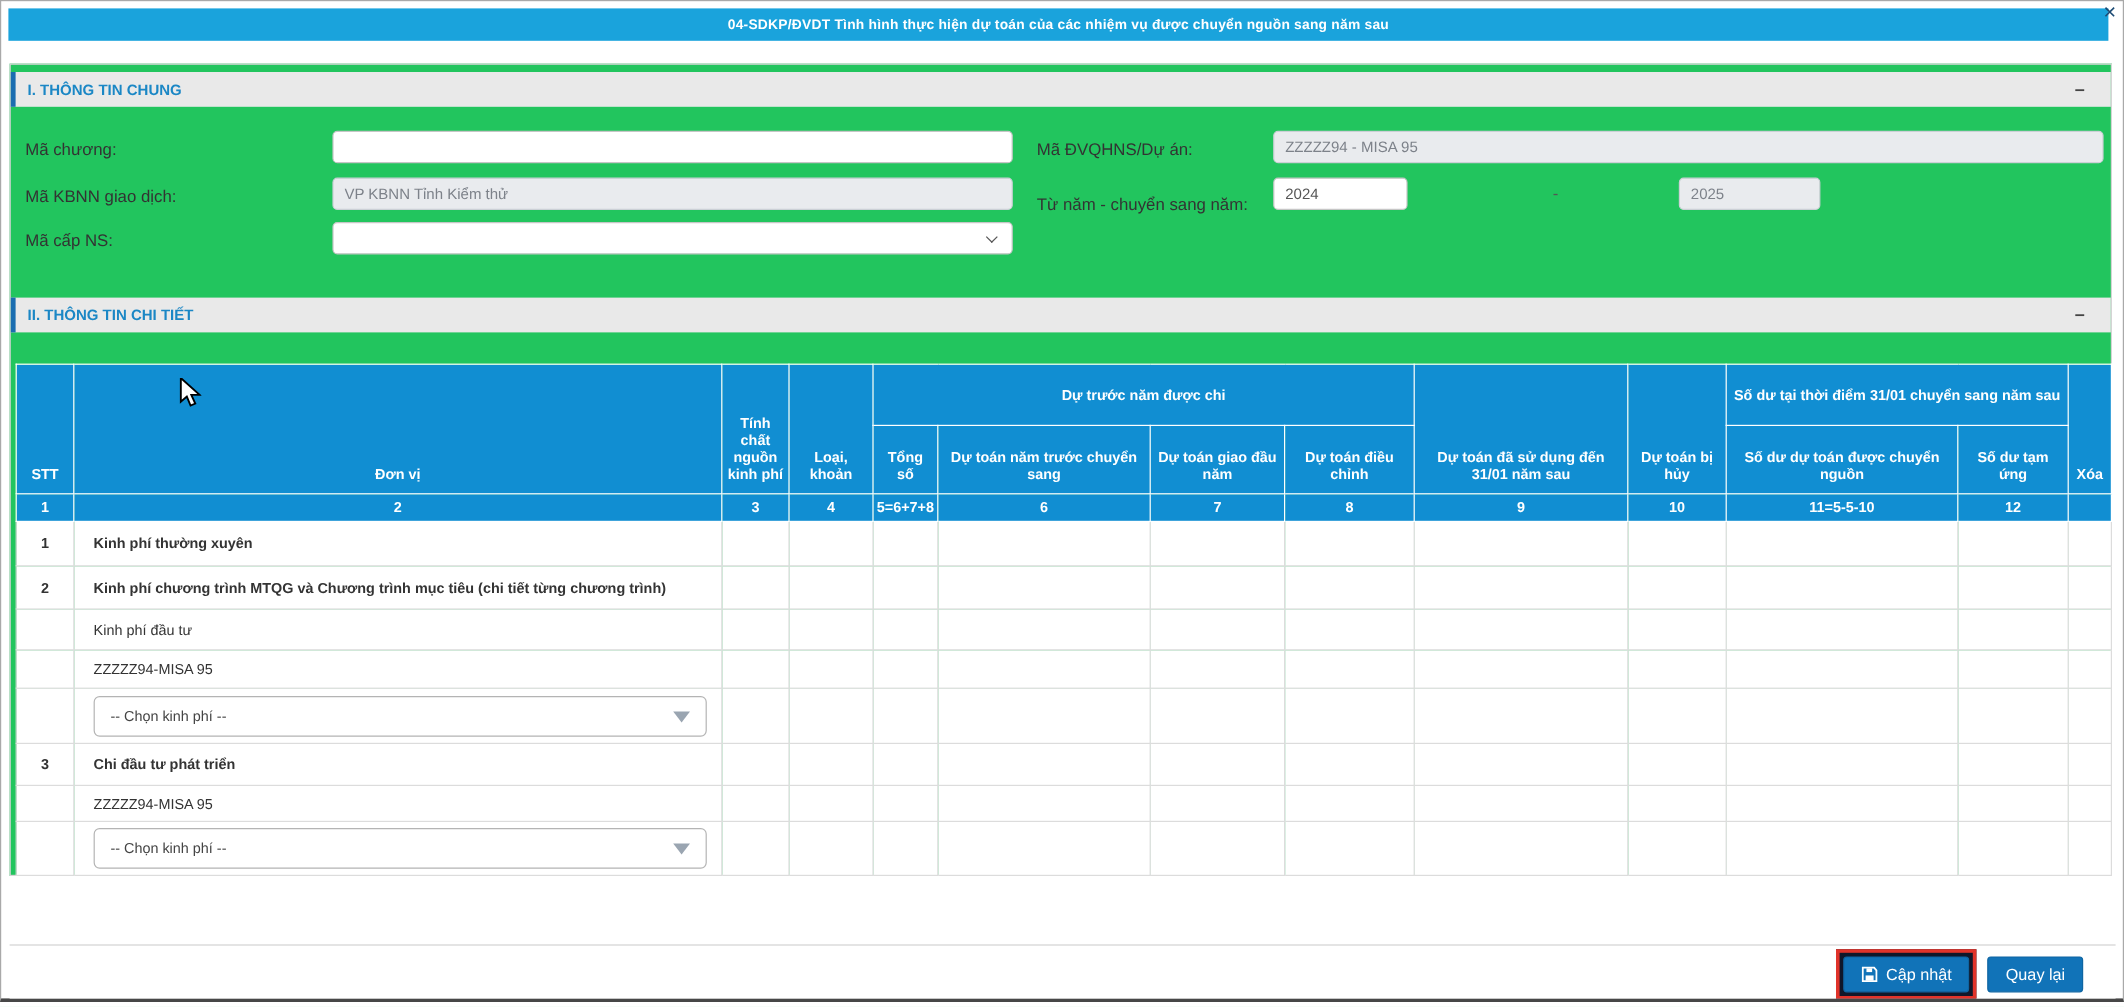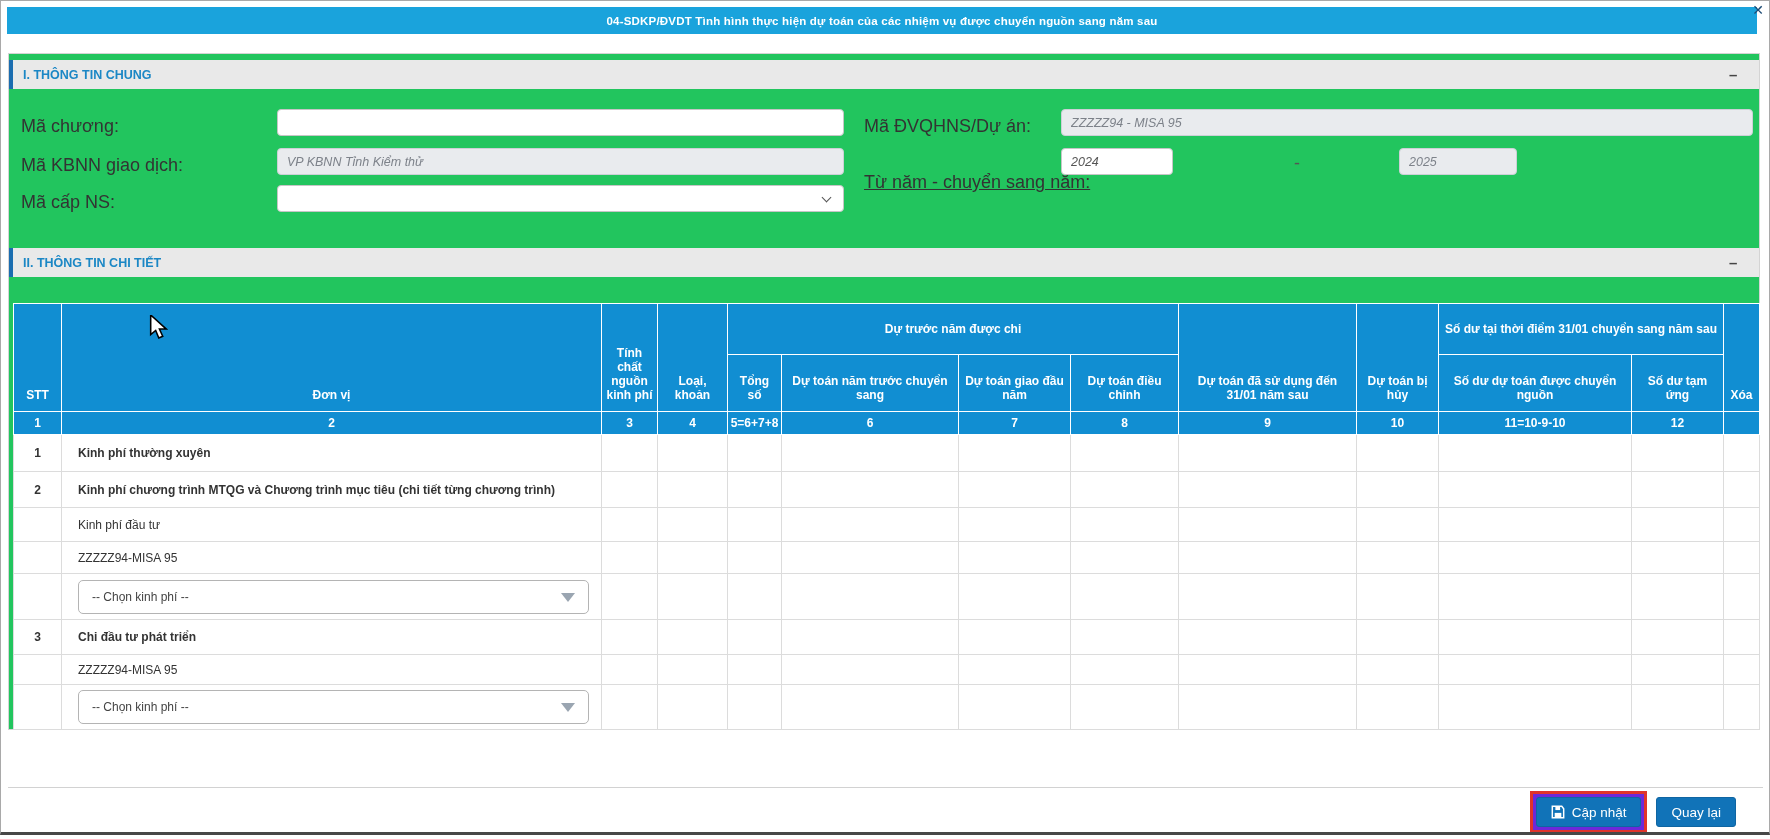--- a/index.html
+++ b/index.html
@@ -19,23 +19,23 @@
            border:1px solid #d4d4d4; background:#22c55e; }
 
   .secbar { position:absolute; left:0; width:1750px; height:29px; background:#e9e9e9;
             border-left:4px solid #1b6db0; display:flex; align-items:center; }
   .secbar .sechead { color:#1b87c5; font-size:12.5px; font-weight:bold; padding-left:10px; }
   .secbar .collapse { position:absolute; left:1716px; top:50%; transform:translateY(-50%);
                       color:#444; font-size:15px; font-weight:bold; cursor:pointer; line-height:10px; }
   #sec1 { top:6px; } #sec2 { top:194px; }
 
   
-  .flabel { position:absolute; font-size:18px; color:#333; white-space:nowrap; }
+  .flabel { position:absolute; font-size:14px; color:#333; white-space:nowrap; }
   .inp { position:absolute; height:27px; border:1px solid #c6c6c6; border-radius:4px;
-         padding:0 9px; font-size:12.5px; color:#555; background:#fff; font-family:inherit;font-style:italic; }
+         padding:0 9px; font-size:12.5px; color:#555; background:#fff; font-family:inherit; }
   .inp.dis { background:#e9ebee; color:#7d828a; border-color:#ccd0d6; }
   .selbox { position:absolute; height:27px; border:1px solid #c6c6c6; border-radius:4px;
             background:#fff; }
   .selbox .chev { position:absolute; right:13px; top:8px; width:7px; height:7px;
                   border-right:1.6px solid #555; border-bottom:1.6px solid #555;
                   transform:rotate(45deg); }
 
   
   .tbl { position:absolute; left:4px; top:249px; width:1746px;
          border-collapse:collapse; table-layout:fixed; font-size:12px; }
@@ -59,21 +59,21 @@
   
   .cursor { position:absolute; left:148px; top:314px; pointer-events:none; }
 
   
   .footer { position:absolute; left:7px; top:786px; width:1755px; height:49px;
             border-top:1px solid #d2d2d2; display:flex; align-items:center;
             justify-content:flex-end; padding-right:27px; gap:9px; background:#fff; }
   .btn { background:#1173b8; color:#fff; border:1px solid #0f65a2; border-radius:3px;
          font-size:13.5px; font-family:inherit; height:30px; padding:0 14px;
          display:flex; align-items:center; gap:7px; cursor:pointer; }
-  .redbox { border:3px solid #e0332a; background:#6d28d9; padding:3px; display:flex; }
+  .redbox { border:3px solid #e0332a; background:#0f172a; padding:3px; display:flex; }
 </style>
 </head>
 <body>
 
 <div class="window">
 
   <div class="titlebar">
     <span class="ttl">04-SDKP/ĐVDT Tình hình thực hiện dự toán của các nhiệm vụ được chuyển nguồn sang năm sau</span>
   </div>
   <span class="close-x">✕</span>
@@ -93,21 +93,21 @@
 
     <label class="flabel" style="left:12px; top:138px;">Mã cấp NS:</label>
     <div class="selbox" style="left:268px; top:131px; width:567px;">
       <span></span>
       <span class="chev"></span>
     </div>
 
     <label class="flabel" style="left:855px; top:62px;">Mã ĐVQHNS/Dự án:</label>
     <input class="inp dis" style="left: 1052px; top: 55px; width: 692px;" disabled="" value="ZZZZZ94 - MISA 95">
 
-    <label class="flabel" style="left:855px; top:118px;text-decoration:underline;">Từ năm - chuyển sang năm:</label>
+    <label class="flabel" style="left:855px; top:108px;">Từ năm - chuyển sang năm:</label>
     <input class="inp" style="left: 1052px; top: 94px; width: 112px;" value="2024">
     <span class="flabel" style="left:1285px; top:99px; color:#555;">-</span>
     <input class="inp dis" style="left: 1390px; top: 94px; width: 118px;" disabled="" value="2025">
 
     <div class="secbar" id="sec2">
       <span class="sechead">II. THÔNG TIN CHI TIẾT</span>
       <span class="collapse">–</span>
     </div>
 
     <table class="tbl">
@@ -150,21 +150,21 @@
           <th>1</th>
           <th>2</th>
           <th>3</th>
           <th>4</th>
           <th>5=6+7+8</th>
           <th>6</th>
           <th>7</th>
           <th>8</th>
           <th>9</th>
           <th>10</th>
-          <th>11=10-9-10</th>
+          <th>11=5-5-10</th>
           <th>12</th>
           <th></th>
         </tr>
       </thead>
       <tbody>
         <tr style="height:37px">
           <td class="stt">1</td>
           <td class="dv b">Kinh phí thường xuyên</td>
           <td class="e"></td>
             <td class="e"></td>

